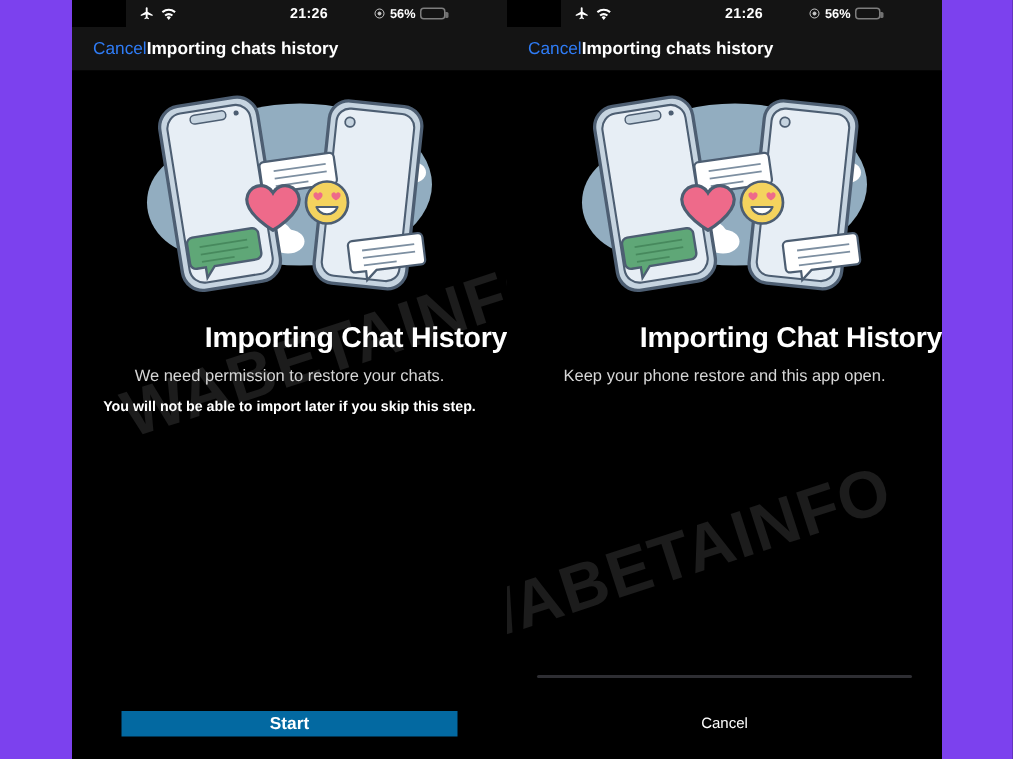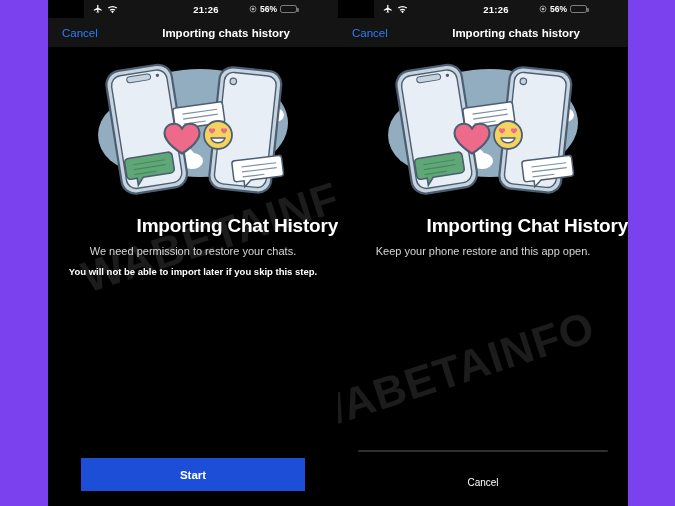--- a/index.html
+++ b/index.html
@@ -80,21 +80,21 @@
     color:#2F7CF6;
     font-size:11.5px;
     cursor:pointer;
     white-space:nowrap;
   }
   .nav-title {
     flex:1;
     color:#FFFFFF;
     font-size:11.5px;
     font-weight:bold;
-    text-align:right;
+    text-align:left;
     margin-right:34px;
     white-space:nowrap;
   }
 
   
   .body {
     position:relative;
     height:459px;
     background:#000;
   }
@@ -147,22 +147,22 @@
     text-align:center;
     color:#FFFFFF;
     font-size:9.5px;
     font-weight:bold;
   }
 
   
   .start-btn {
     position:absolute;
     left:33px; right:33px; bottom:15px;
-    height:33px;
-    background:#1d4ed8;
+    height:17px;
+    background:#0369a1;
     border-radius:0;
     border:none;
     color:#FFFFFF;
     font-size:11.5px;
     font-weight:bold;
     font-family:"Liberation Sans", sans-serif;
     cursor:pointer;
   }
 
   

